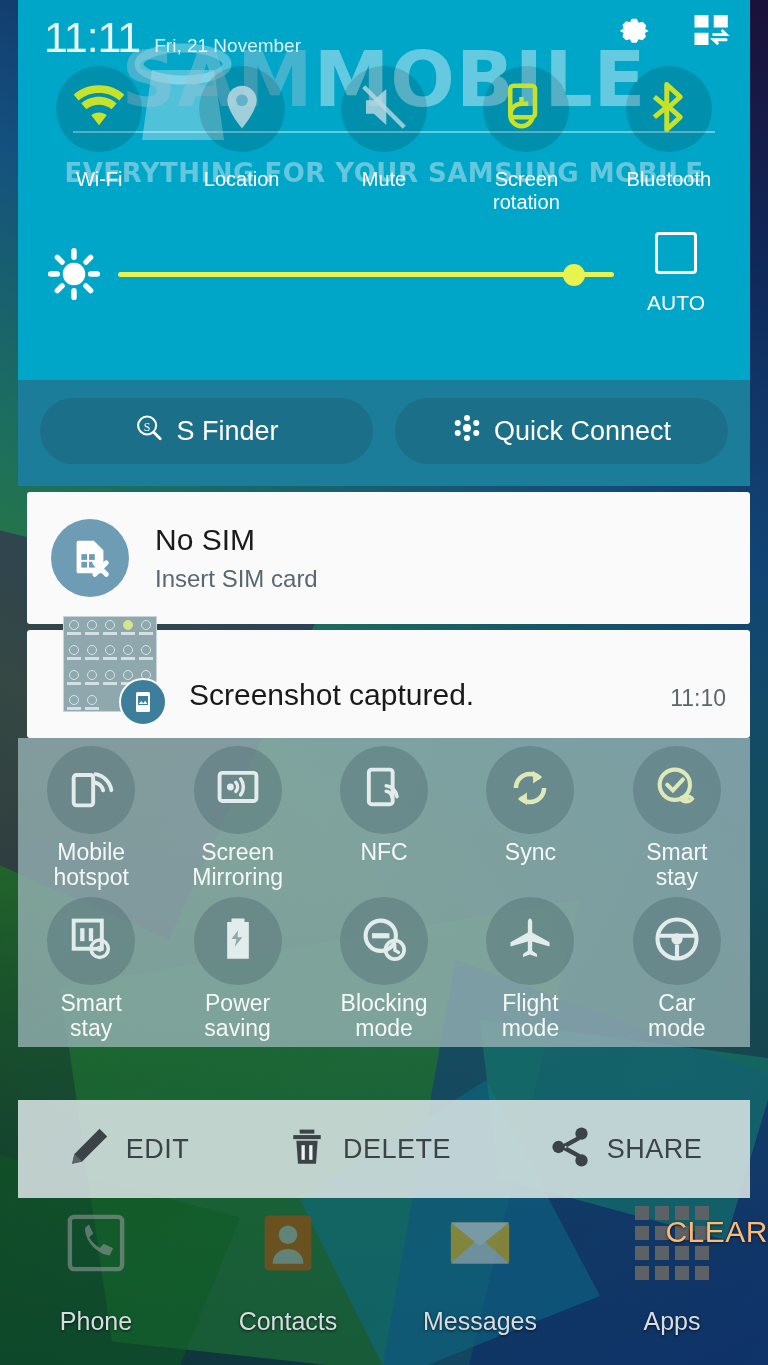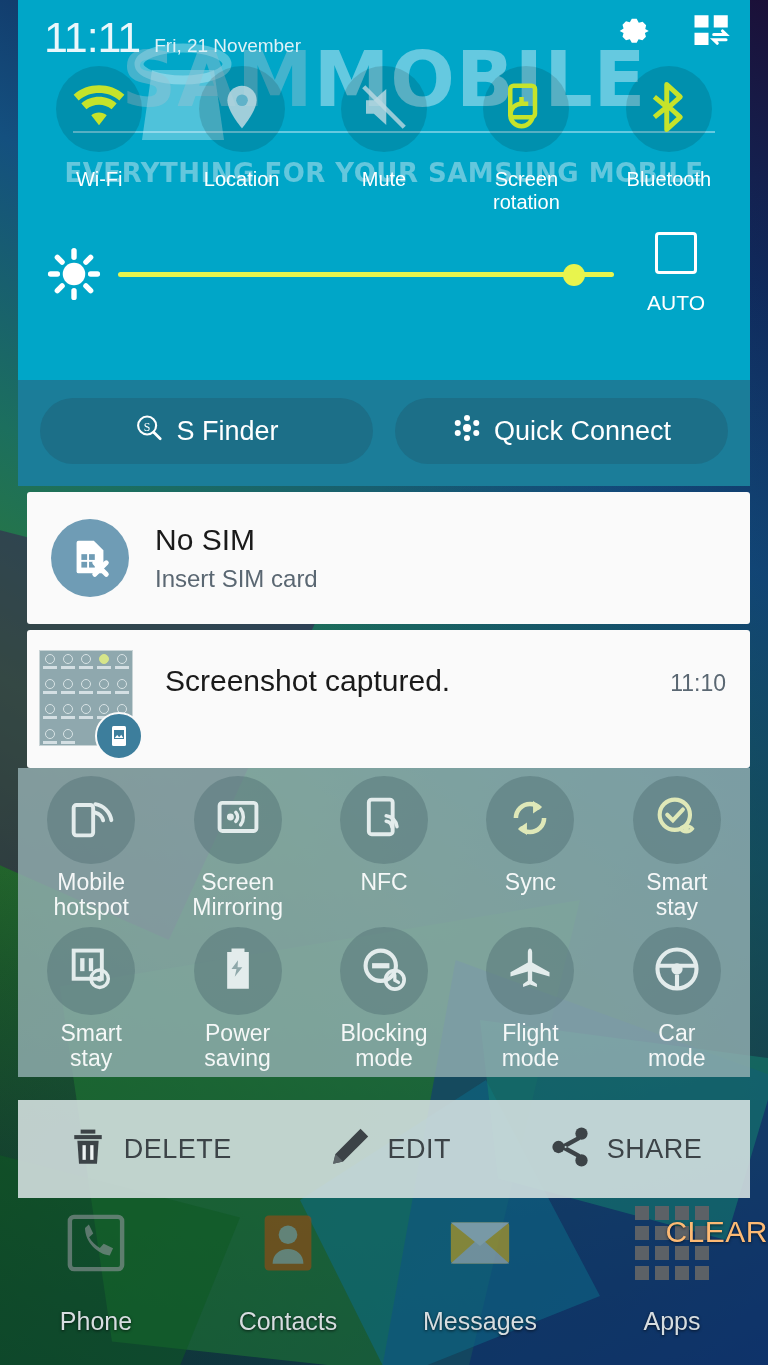--- a/index.html
+++ b/index.html
@@ -142,21 +142,21 @@
   }
   .notif-sim { display: flex; align-items: center; padding: 22px 24px; height: 132px; }
   .sim-circ {
     width: 78px; height: 78px; border-radius: 50%; background: #6f9cb5;
     display: flex; align-items: center; justify-content: center; flex: none;
   }
   .sim-text { margin-left: 26px; }
   .sim-title { font-size: 30px; color: #1a1a1a; }
   .sim-sub { font-size: 24px; color: #5a6772; margin-top: 8px; }
 
-  .notif-shot { display: flex; align-items: flex-start; padding: 20px 24px 26px 12px; height: 138px; }
+  .notif-shot { display: flex; align-items: flex-end; padding: 20px 24px 26px 36px; height: 108px; }
   .shot-thumb { position: relative; width: 96px; flex: none; }
   .thumb-img {
     width: 94px; height: 96px; background: #8fa8ae;
     border: 1px solid #c9d4d6;
     display: grid; grid-template-columns: repeat(5,1fr); grid-auto-rows: 24px;
     padding: 3px 2px; gap: 1px;
   }
   .tcell { display:flex; flex-direction:column; align-items:center; justify-content:flex-start; }
   .tdot { width: 10px; height: 10px; border-radius: 50%; border: 1px solid #d8e3e5; }
   .tdot.on { background: #d6e58a; border-color:#d6e58a; }
@@ -684,43 +684,43 @@
         <div class="ov-lbl">
           <span>Car</span><br><span>mode</span>
         </div>
       </div>
     </div>
   </div>
 
   <div class="actionbar">
     <div class="act">
       <span>
+        <svg width="46" height="46" viewBox="0 0 24 24">
+            <path d="M17.5 2.5l4 4L8.4 19.6l-5.2 1.2 1.2-5.2z" fill="#3c4347"></path>
+            <path d="M3.2 20.8l1.2-5.2 4 4z" fill="#5b6367"></path>
+          </svg>
+      </span>
+      <span class="act-lbl">EDIT</span>
+    </div>
+    <div class="act">
+      <span>
         <svg width="44" height="46" viewBox="0 0 24 24">
             <path d="M8 2.5h8v2.2H8z" fill="#3c4347"></path>
             <path d="M4.5 5.5h15v2.2h-15z" fill="#3c4347"></path>
             <path d="M6.2 8.6h11.6l-.9 12.6H7.1z" fill="#3c4347"></path>
             <g fill="#eef3f3">
               <rect x="9" y="11" width="1.8" height="8"></rect>
               <rect x="13.2" y="11" width="1.8" height="8"></rect>
             </g>
           </svg>
       </span>
       <span class="act-lbl">DELETE</span>
     </div>
     <div class="act">
       <span>
-        <svg width="46" height="46" viewBox="0 0 24 24">
-            <path d="M17.5 2.5l4 4L8.4 19.6l-5.2 1.2 1.2-5.2z" fill="#3c4347"></path>
-            <path d="M3.2 20.8l1.2-5.2 4 4z" fill="#5b6367"></path>
-          </svg>
-      </span>
-      <span class="act-lbl">EDIT</span>
-    </div>
-    <div class="act">
-      <span>
         <svg width="46" height="46" viewBox="0 0 24 24" fill="#3c4347">
             <circle cx="18" cy="5" r="3.2"></circle>
             <circle cx="18" cy="19" r="3.2"></circle>
             <circle cx="6" cy="12" r="3.2"></circle>
             <path d="M8.3 10.6l8-4.4 1.1 2-8 4.4zM8.3 13.4l8 4.4 1.1-2-8-4.4z"></path>
           </svg>
       </span>
       <span class="act-lbl">SHARE</span>
     </div>
   </div>

